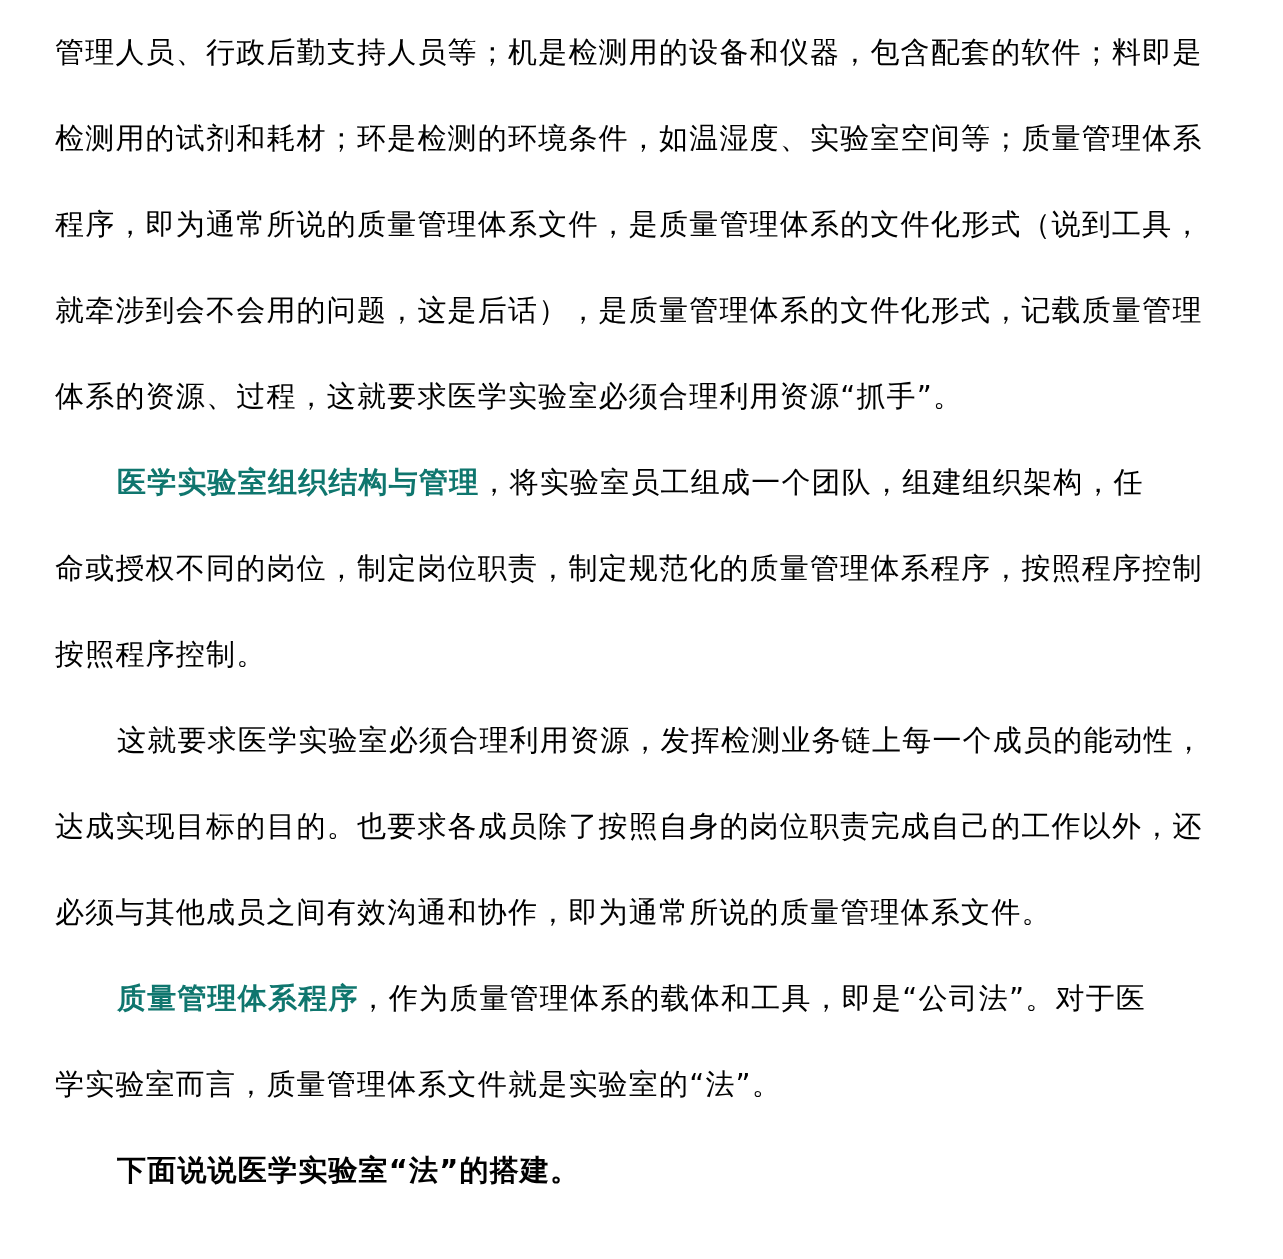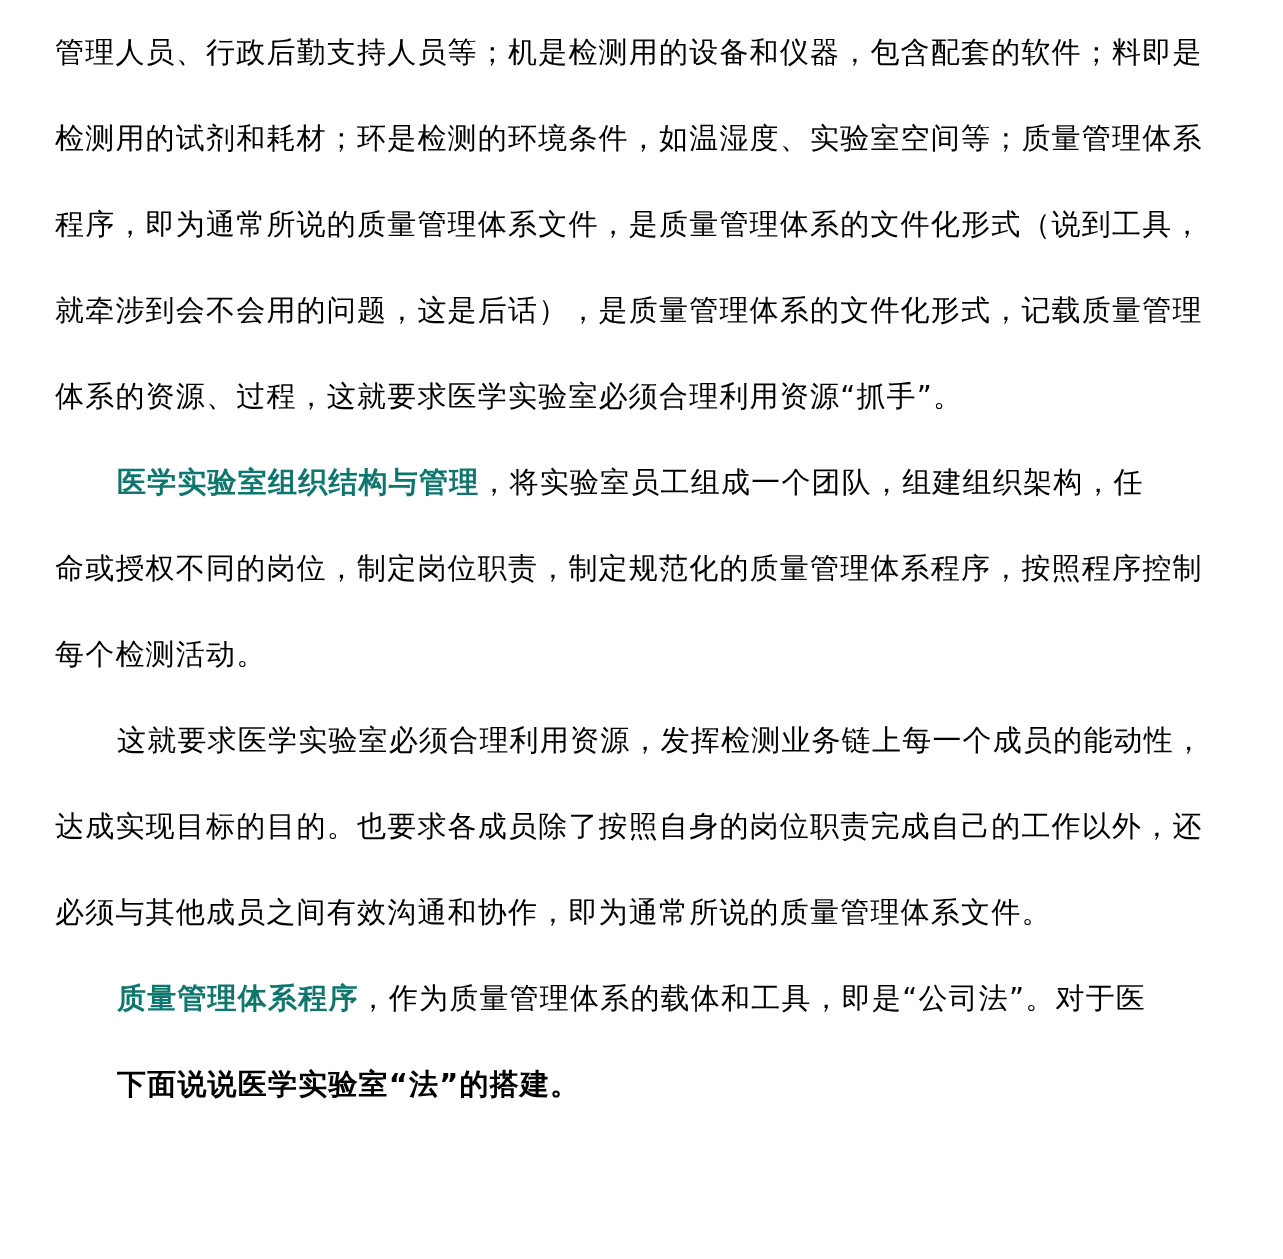--- a/index.html
+++ b/index.html
@@ -50,32 +50,33 @@
     <div class="line">程序，即为通常所说的质量管理体系文件，是质量管理体系的文件化形式（说到工具，</div>
     <div class="line">就牵涉到会不会用的问题，这是后话），是质量管理体系的文件化形式，记载质量管理</div>
     <div class="line">体系的资源、过程，这就要求医学实验室必须合理利用资源“抓手”。</div>
   </div>
 
   <div>
     <div class="line indent">
       <span class="hl">医学实验室组织结构与管理</span><span>，将实验室员工组成一个团队，组建组织架构，任</span>
     </div>
     <div class="line">命或授权不同的岗位，制定岗位职责，制定规范化的质量管理体系程序，按照程序控制</div>
-    <div class="line">每个检测活动。</div>
+    <div class="line">按照程序控制。</div>
   </div>
 
   <div>
     <div class="line indent">这就要求医学实验室必须合理利用资源，发挥检测业务链上每一个成员的能动性，</div>
     <div class="line">达成实现目标的目的。也要求各成员除了按照自身的岗位职责完成自己的工作以外，还</div>
     <div class="line">必须与其他成员之间有效沟通和协作，即为通常所说的质量管理体系文件。</div>
   </div>
 
   <div>
     <div class="line indent">
       <span class="hl">质量管理体系程序</span><span>，作为质量管理体系的载体和工具，即是“公司法”。对于医</span>
     </div>
+    <div class="line">学实验室而言，质量管理体系文件就是实验室的“法”。</div>
   </div>
 
   <div>
     <div class="line indent bold">下面说说医学实验室“法”的搭建。</div>
   </div>
 
 </div>
 
 </body></html>

